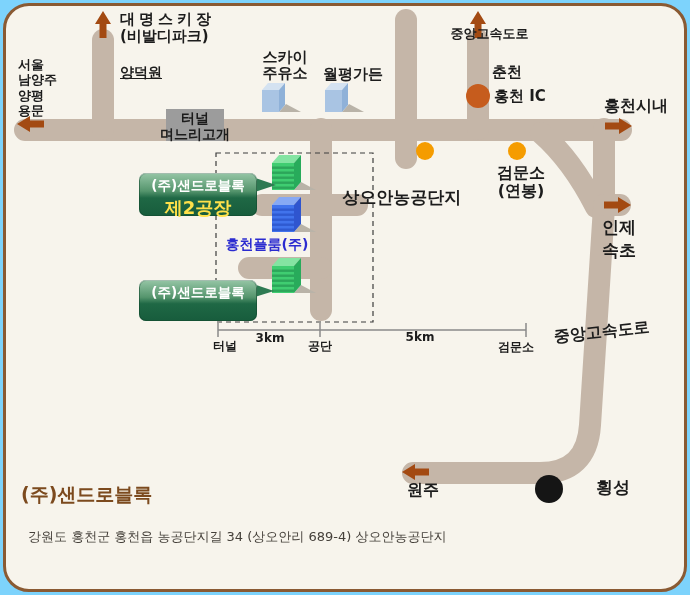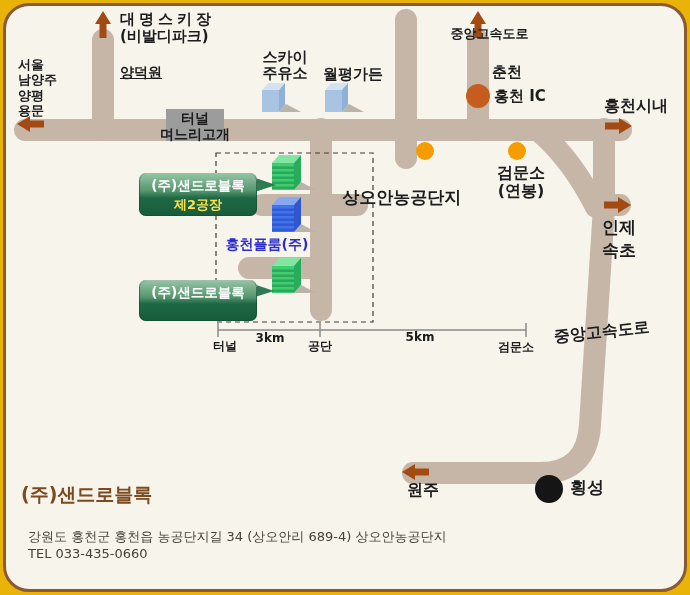--- a/index.html
+++ b/index.html
@@ -1,30 +1,30 @@
 <!DOCTYPE html>
 <html><head>
 <meta charset="utf-8">
 <style>
   html,body{margin:0;padding:0;background:#ffffff;}
-  .stage{position:relative;width:690px;height:595px;background:#eab308;overflow:hidden;
+  .stage{position:relative;width:690px;height:595px;background:#7dd3fc;overflow:hidden;
          font-family:"DejaVu Sans","Liberation Sans",sans-serif;}
   .panel{position:absolute;left:3px;top:3px;width:678px;height:583px;
          background:#f7f4ec;border:3px solid #8a5a33;border-radius:26px;}
   .map-svg{position:absolute;left:0;top:0;z-index:1;}
   .lbl{position:absolute;z-index:2;color:#1c1c1c;font-weight:bold;white-space:nowrap;line-height:1.15;}
   .ctr{transform:translateX(-50%);text-align:center;}
   .vtext{width:1.15em;word-break:break-all;text-align:center;}
   .dest-row{position:absolute;left:18px;width:46px;font-size:13px;font-weight:bold;color:#1c1c1c;
             z-index:2;text-align:justify;text-align-last:justify;}
   .sign{position:absolute;width:118px;border-radius:7px;z-index:2;text-align:center;
         background:linear-gradient(180deg,#96c6a6 0%,#55956d 42%,#1f6845 58%,#175c3c 100%);
         box-shadow:inset 0 1px 0 rgba(255,255,255,.5), inset 0 0 0 1px rgba(18,74,47,.6);}
   .sign-l1{color:#ffffff;font-size:13.5px;font-weight:bold;margin-top:4px;white-space:nowrap;}
-  .sign-l2{color:#ffe14a;font-size:13px;font-weight:bold;margin-top:1px;white-space:nowrap;}
+  .sign-l2{color:#ffe14a;font-size:18px;font-weight:bold;margin-top:1px;white-space:nowrap;}
   .footer-title{position:absolute;left:21px;top:482px;font-size:19px;font-weight:bold;color:#7c4a1e;z-index:2;white-space:nowrap;}
   .footer-line{position:absolute;left:28px;font-size:13px;color:#45403a;z-index:2;white-space:nowrap;font-weight:normal;}
   .scale-lbl{font-size:12px;}
 </style>
 </head>
 <body>
 
 <div class="stage">
   <div class="panel"></div>
 
@@ -178,24 +178,23 @@
   </div>
 
   <div class="sign" style="left:139px;top:280px;height:41px;">
     <div class="sign-l1">(주)샌드로블록</div>
   </div>
 
   <div class="lbl vtext" style="left:553px;top:327px;font-size:16px;line-height:18px;transform:rotate(-6deg);transform-origin:50% 0;">중앙고속도로</div>
 
   <div class="lbl ctr" style="left:423px;top:481px;font-size:16px;">원주</div>
 
-  <div class="lbl" style="left:570px;top:478px;font-size:17px;">횡성</div>
+  <div class="lbl" style="left:596px;top:478px;font-size:17px;">횡성</div>
 
   <div class="lbl ctr scale-lbl" style="left:225px;top:340px;">터널</div>
   <div class="lbl ctr scale-lbl" style="left:320px;top:340px;">공단</div>
   <div class="lbl ctr scale-lbl" style="left:516px;top:341px;">검문소</div>
   <div class="lbl ctr scale-lbl" style="left:270px;top:332px;">3km</div>
   <div class="lbl ctr scale-lbl" style="left:420px;top:331px;">5km</div>
 
   <div class="footer-title">(주)샌드로블록</div>
   <div class="footer-line" style="top:528px;">강원도 홍천군 홍천읍 농공단지길 34 (상오안리 689-4) 상오안농공단지</div>
-  <div class="footer-line" style="top:546px;">TEL  033-435-0660</div>
 </div>
 
 </body></html>

